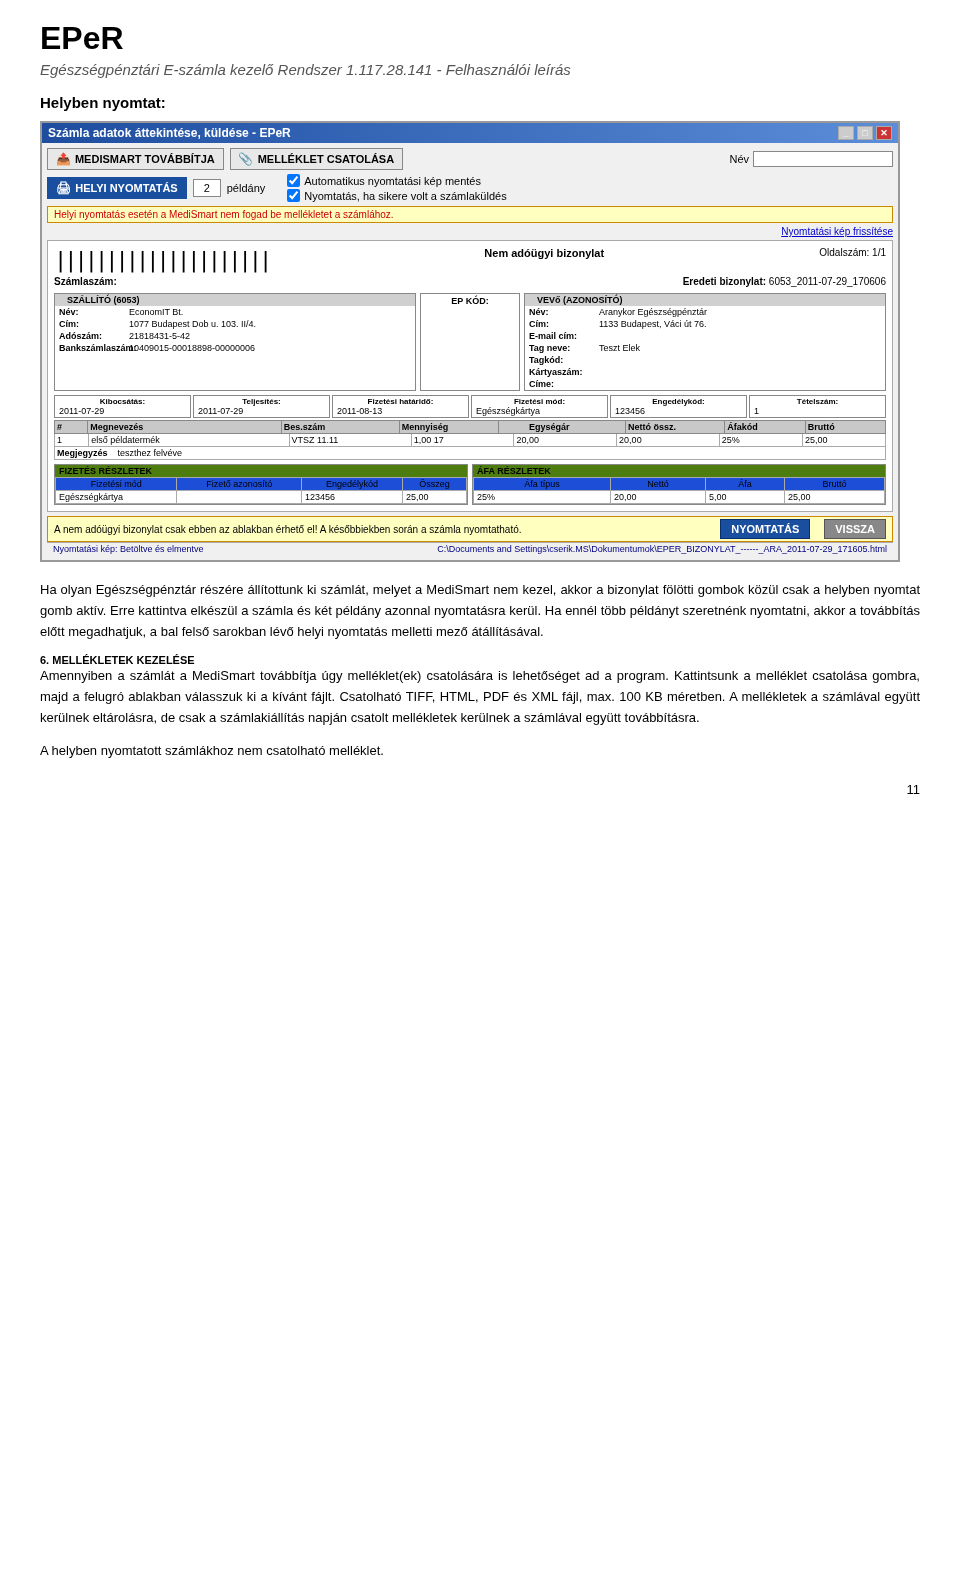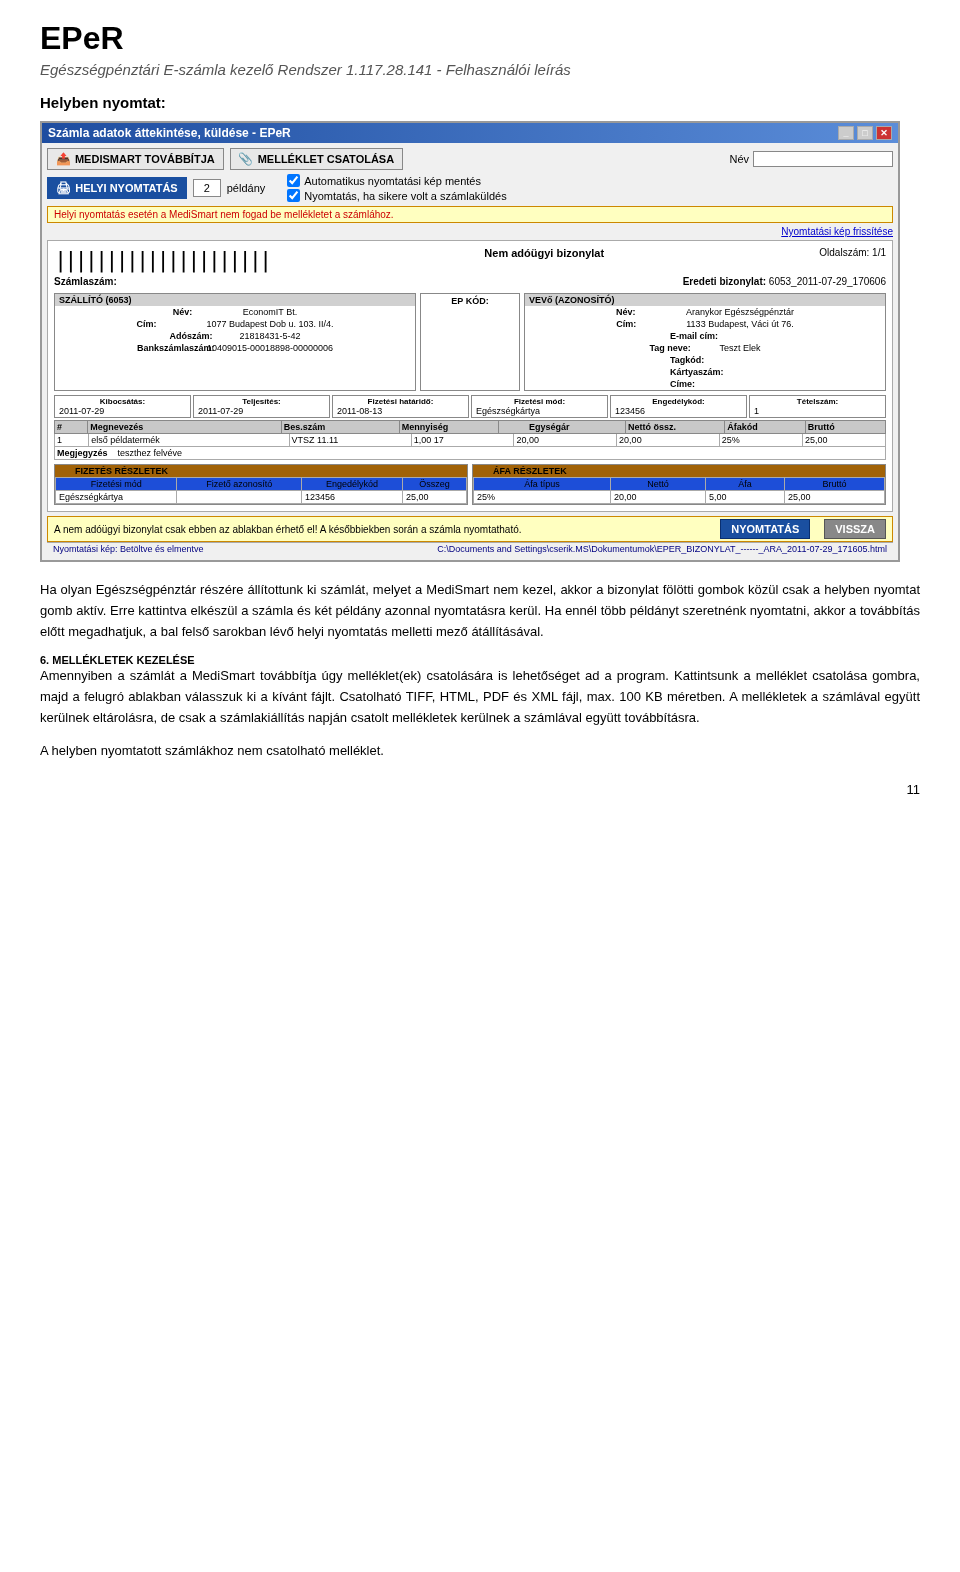--- a/index.html
+++ b/index.html
@@ -178,23 +178,23 @@
       display: flex;
       gap: 4px;
       margin-top: 4px;
     }
     .inv-bottom-section {
       flex: 1;
       border: 1px solid #888;
       font-size: 9px;
     }
     .inv-bottom-section .sec-title {
-      background: #a16207;
-      font-weight: bold;
-      padding: 1px 20px;
+      background: #4d7c0f;
+      font-weight: bold;
+      padding: 1px 4px;
       font-size: 9px;
     }
     .inv-bottom-section table {
       width: 100%;
       border-collapse: collapse;
       font-size: 9px;
     }
     .inv-bottom-section table td, .inv-bottom-section table th {
       border: 1px solid #aaa;
       padding: 1px 3px;
@@ -275,27 +275,26 @@
       margin-bottom: 4px;
     }
     .seller-box, .buyer-box {
       flex: 1;
       border: 1px solid #888;
       font-size: 9px;
     }
     .seller-box .box-title, .buyer-box .box-title {
       background: #d0d0d0;
       font-weight: bold;
+      padding: 1px 12px;
+      font-size: 9px;
+    }
+    .box-row {
+      display: flex;
       padding: 1px 4px;
-      font-size: 9px;
-    }
-    .box-row {
-      display: flex;
-      padding: 1px 4px;
-      justify-content: center;
     }
     .box-row .field-label {
       width: 70px;
       font-weight: bold;
       font-size: 9px;
     }
     .box-row .field-value {
       font-size: 9px;
     }
     .ep-kod-box {

